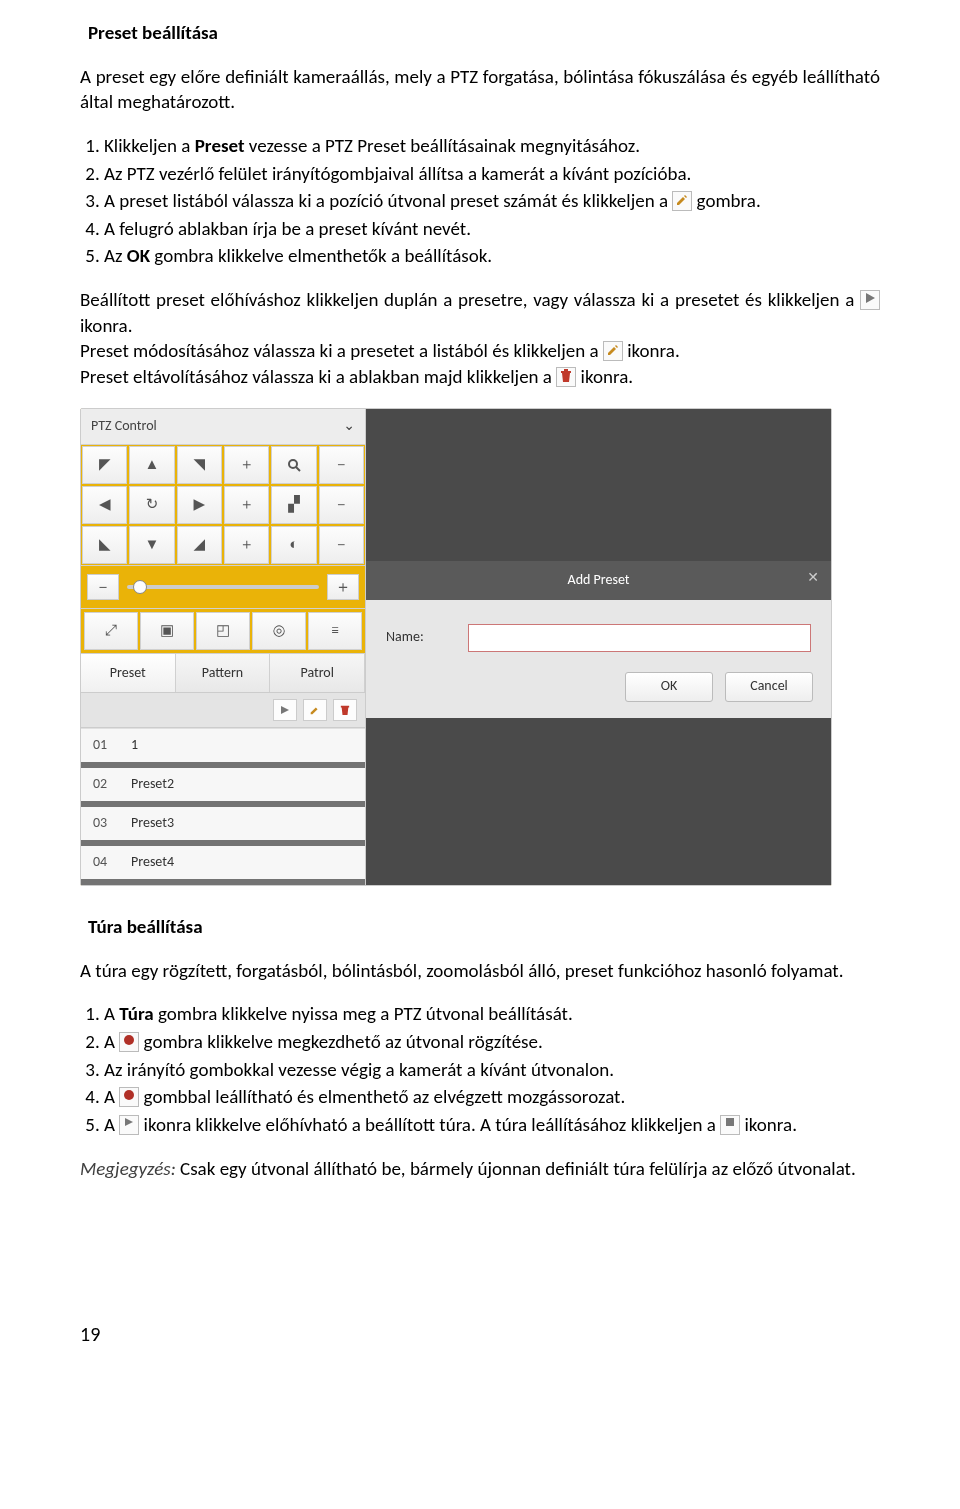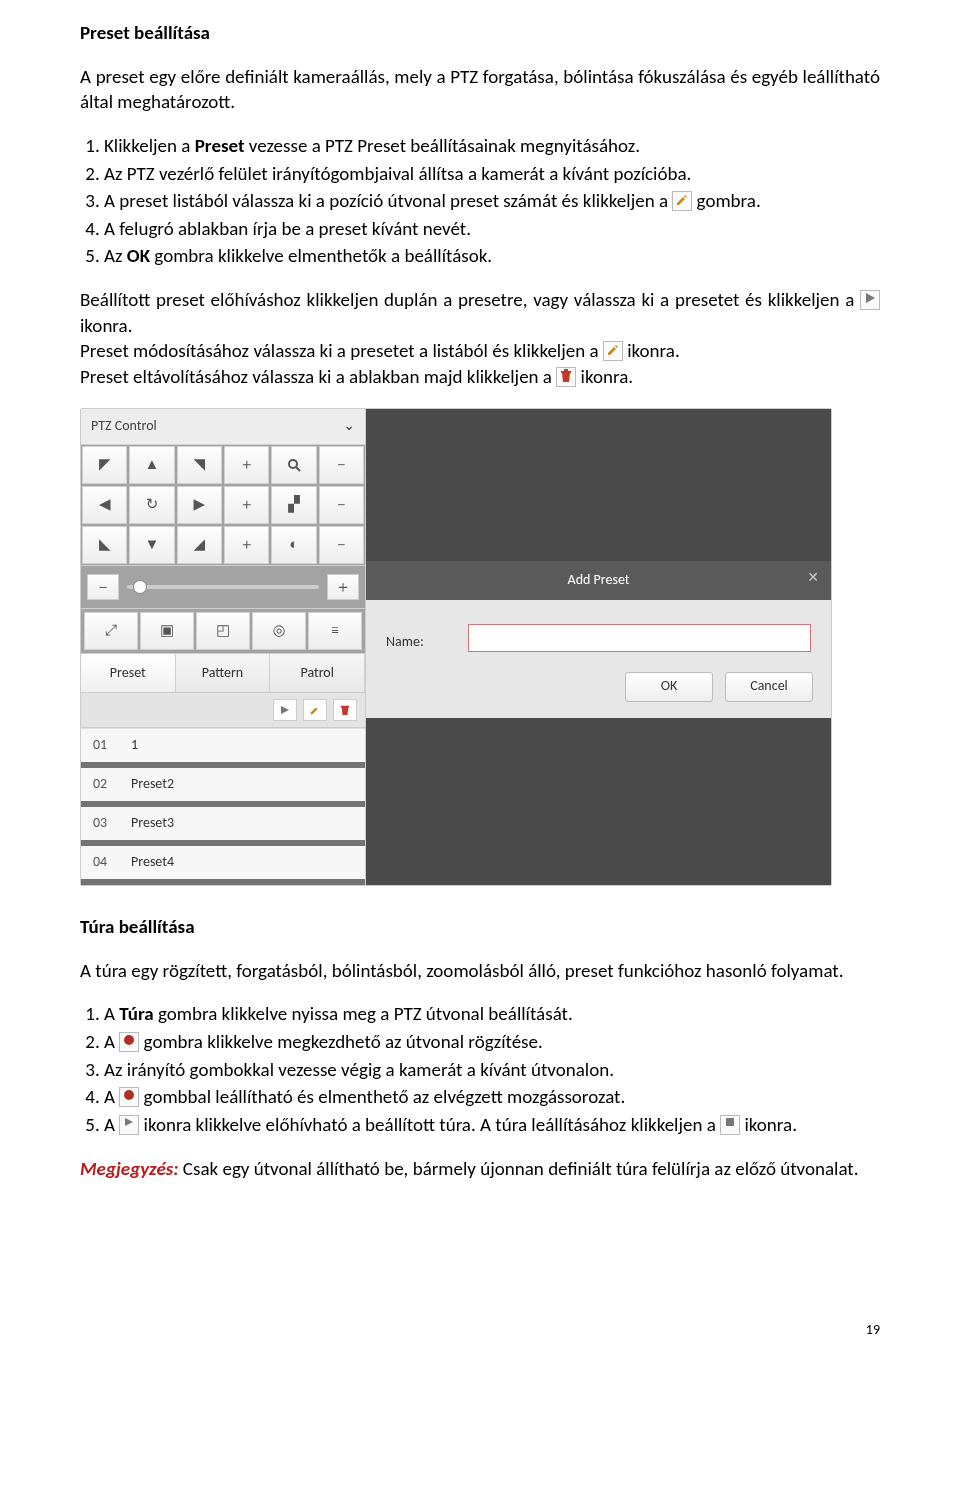--- a/index.html
+++ b/index.html
@@ -1,26 +1,26 @@
 <!DOCTYPE html>
 <html><head>
 <meta charset="utf-8">
 <style>
   html,body{margin:0;padding:0;background:#fff;font-family:Calibri,Arial,sans-serif;color:#000;font-size:19px;line-height:1.35}
   .page{width:880px;margin:0 auto;padding:12px 40px 40px 40px;box-sizing:border-box}
-  h2{font-size:19px;font-weight:bold;margin:8px 0 18px 0}
+  h2{font-size:19px;font-weight:bold;margin:8px 0 18px 8px}
   p{margin:0 0 18px 0;text-align:justify}
   .jus{text-align:justify;text-justify:inter-word}
   ol{margin:0 0 18px 0;padding-left:24px}
   ol li{margin-bottom:2px}
   .ico{display:inline-block;width:18px;height:18px;vertical-align:-4px;border:1px solid #bbb;background:#fafafa;font-size:11px;line-height:16px;text-align:center;overflow:hidden}
   .ico svg{display:block;margin:1px auto}
-  .redi{font-style:italic;font-weight:bold;color:#b91c1c}
+  .redi{font-style:italic;font-weight:normal;color:#404040}
   b{font-weight:bold}
-  .shot{width:750px;margin:8px 0 28px 0;background:#a3a3a3;border:1px solid #ccc;border-radius:2px;display:flex;font-size:13px;color:#333}
+  .shot{width:750px;margin:8px 0 28px 0;background:#eab308;border:1px solid #ccc;border-radius:2px;display:flex;font-size:13px;color:#333}
   .ptz{width:284px;border-right:1px solid #ccc}
   .ptz-head{background:#ededed;border-bottom:1px solid #d0d0d0;padding:8px 10px;display:flex;justify-content:space-between;align-items:center;font-size:14px;color:#444}
   .grid6{display:grid;grid-template-columns:repeat(6,1fr)}
   .cell{height:36px;border:1px solid #d0d0d0;margin:1px;background:linear-gradient(#fdfdfd,#eee);display:flex;align-items:center;justify-content:center;font-size:15px;color:#555}
   .slider{display:flex;align-items:center;padding:8px 6px;border-top:1px solid #d0d0d0;border-bottom:1px solid #d0d0d0}
   .slider .btn{width:30px;height:24px;background:linear-gradient(#fdfdfd,#eee);border:1px solid #ccc;display:flex;align-items:center;justify-content:center;font-size:16px;color:#555}
   .slider .bar{flex:1;height:4px;background:#ccc;margin:0 8px;position:relative;border-radius:2px}
   .slider .bar::after{content:"";position:absolute;left:6px;top:-5px;width:12px;height:12px;border:1px solid #888;border-radius:50%;background:#fdfdfd}
   .feats{display:grid;grid-template-columns:repeat(5,1fr);padding:2px}
   .tabs{display:flex;border-top:1px solid #d0d0d0}
@@ -29,26 +29,26 @@
   .tbrow{display:flex;justify-content:flex-end;gap:6px;padding:6px 8px;background:#e4e4e4;border-top:1px solid #ccc;border-bottom:1px solid #ccc}
   .tic{width:22px;height:20px;background:#fdfdfd;border:1px solid #ccc;display:flex;align-items:center;justify-content:center;font-size:12px}
   .plist{border-top:1px solid #e0e0e0}
   .prow{display:flex;padding:7px 12px;border-bottom:6px solid #737373;font-size:14px;color:#333;background:#f7f7f7}
   .prow .n{width:38px;color:#555}
   .right{flex:1;position:relative;background:#4a4a4a}
   .dlg{position:absolute;top:152px;left:0;right:0}
   .dlg-h{background:#5a5a5a;color:#fff;padding:10px 14px;display:flex;justify-content:center;align-items:center;font-size:14px;font-weight:normal;position:relative}
   .dlg-h .x{position:absolute;right:12px;top:8px;color:#ccc;font-size:14px;cursor:default}
   .dlg-b{background:#e7e7e7;padding:24px 20px 10px 20px}
-  .frow{display:flex;align-items:flex-end;gap:14px}
+  .frow{display:flex;align-items:center;gap:14px}
   .frow label{width:68px;font-size:14px;color:#333}
   .frow input{flex:1;height:26px;border:1px solid #c77;background:#fff;padding:0 6px;font-size:13px}
   .dlg-f{background:#e7e7e7;padding:10px 18px 16px 0;display:flex;justify-content:flex-end;gap:12px}
   .wbtn{min-width:86px;height:28px;background:linear-gradient(#fff,#eee);border:1px solid #bbb;border-radius:3px;font-size:14px;color:#333;display:flex;align-items:center;justify-content:center}
-  .pnum{text-align:right;font-size:14px;margin-top:140px}
+  .pnum{font-size:20px;margin-top:140px}
 </style>
 </head>
 <body>
 
 <div class="page">
 
   <h2>Preset beállítása</h2>
 
   <p class="jus">A preset egy előre definiált kameraállás, mely a PTZ forgatása, bólintása fókuszálása és egyéb leállítható által meghatározott.</p>
 

